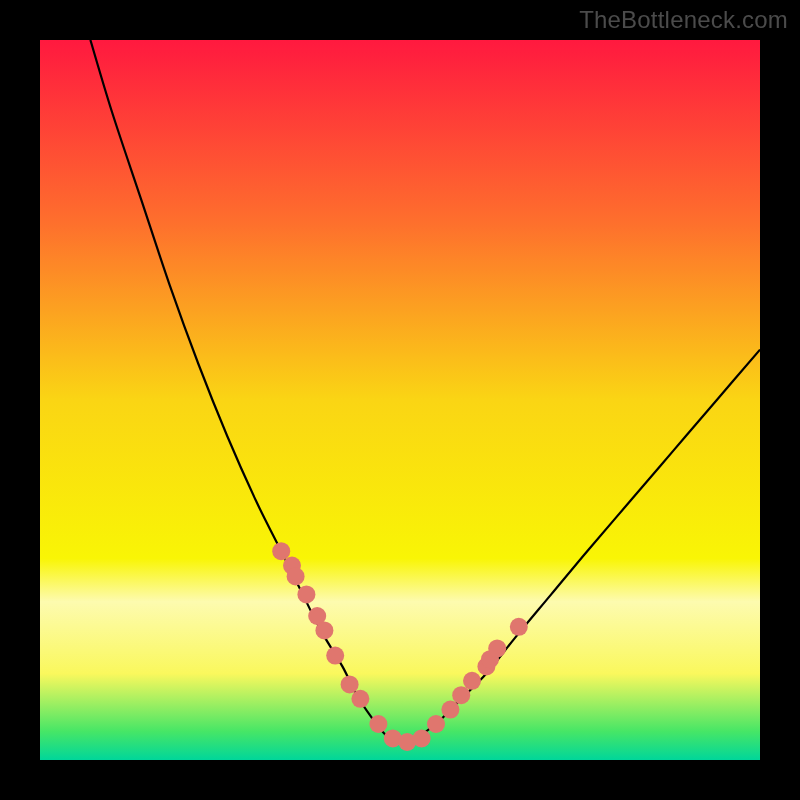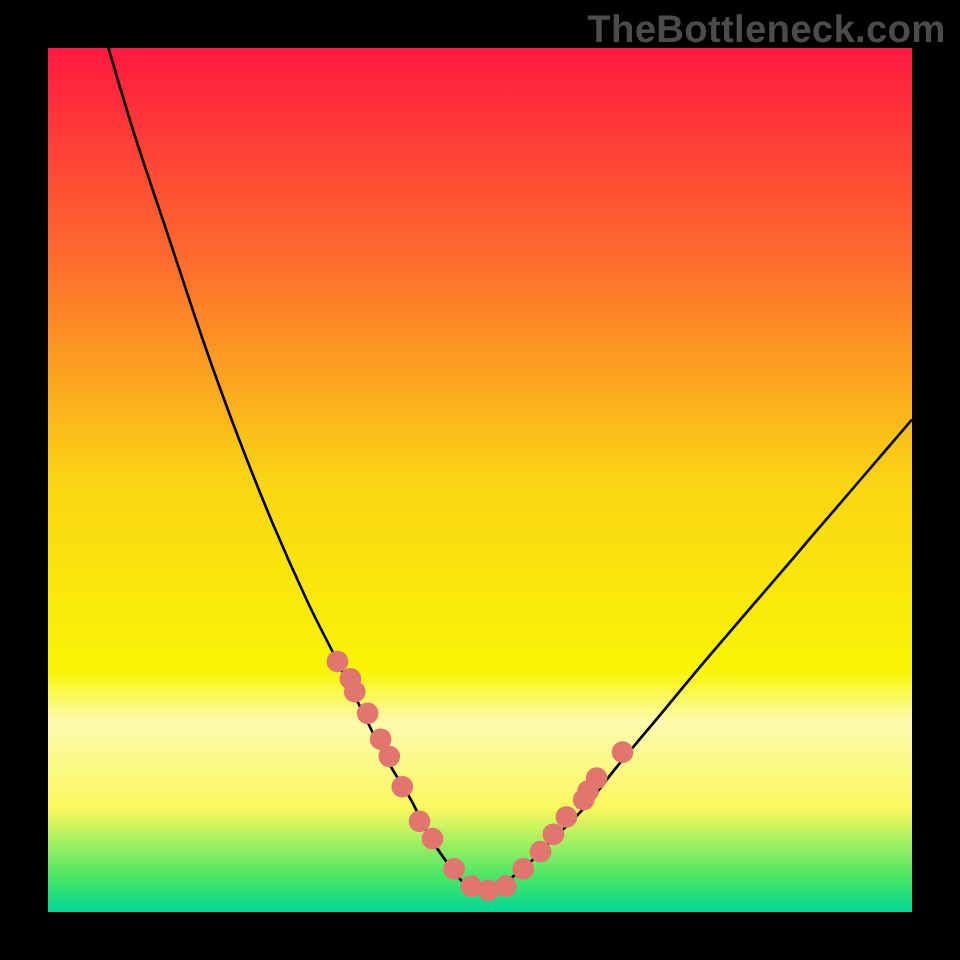--- a/index.html
+++ b/index.html
@@ -15,22 +15,22 @@
     position: relative;
     width: 800px;
     height: 800px;
     background: #000;
   }
   .watermark {
     position: absolute;
     top: 6px;
     right: 12px;
     color: #4b4b4b;
-    font-size: 32px;
-    font-weight: 700;
+    font-size: 24px;
+    font-weight: 400;
     letter-spacing: 0.2px;
     user-select: none;
   }
   svg {
     display: block;
   }
 </style>
 </head>
 <body>
 

